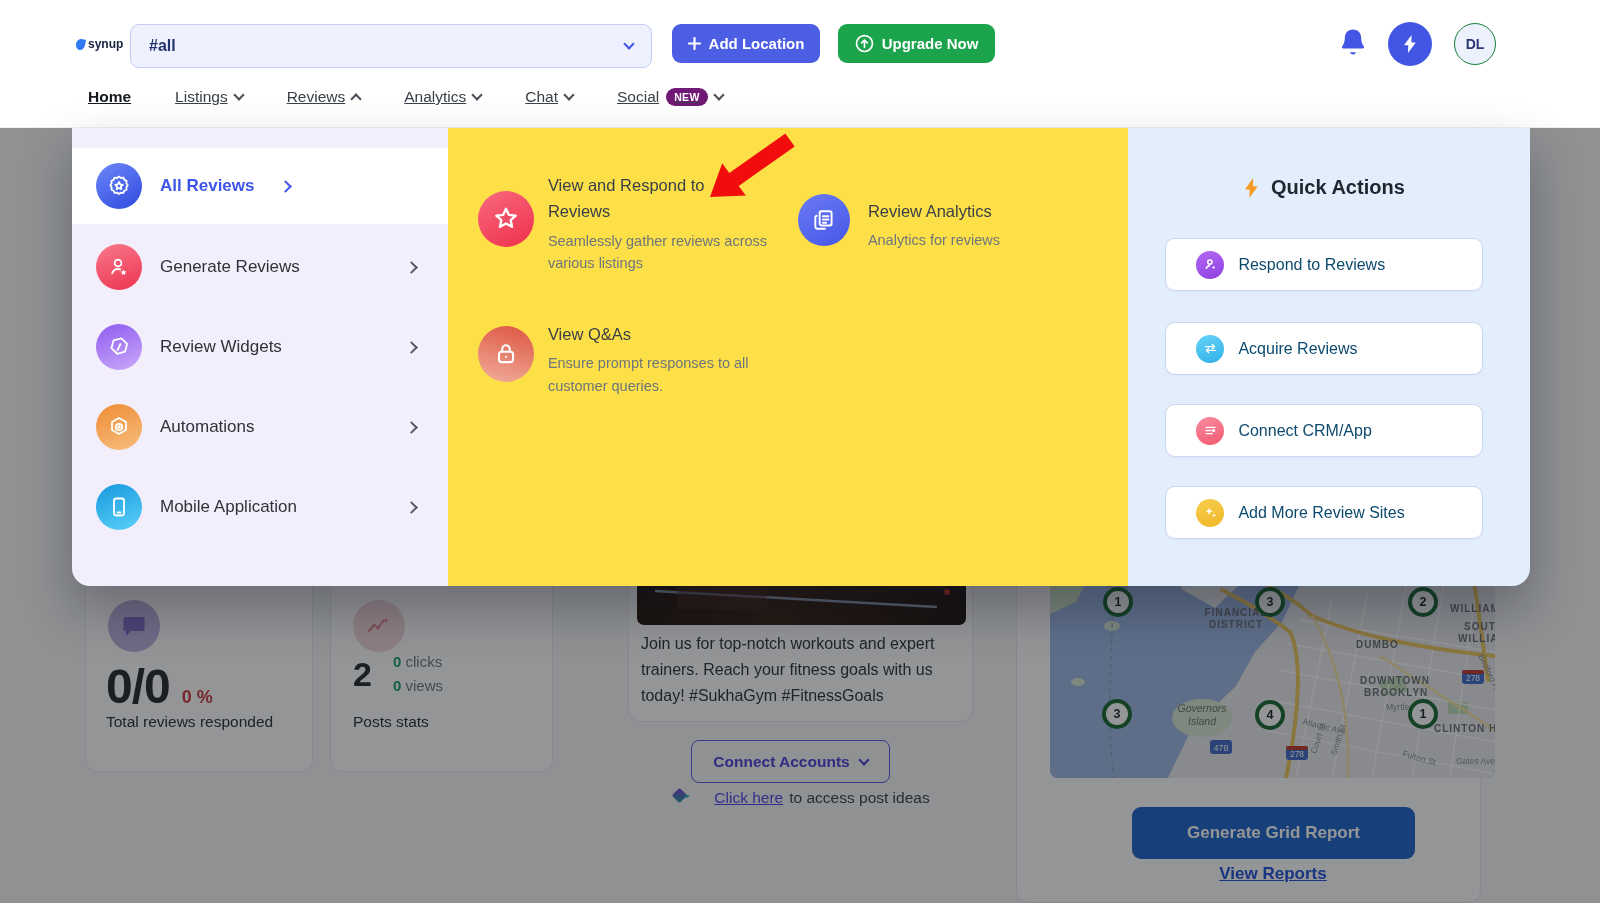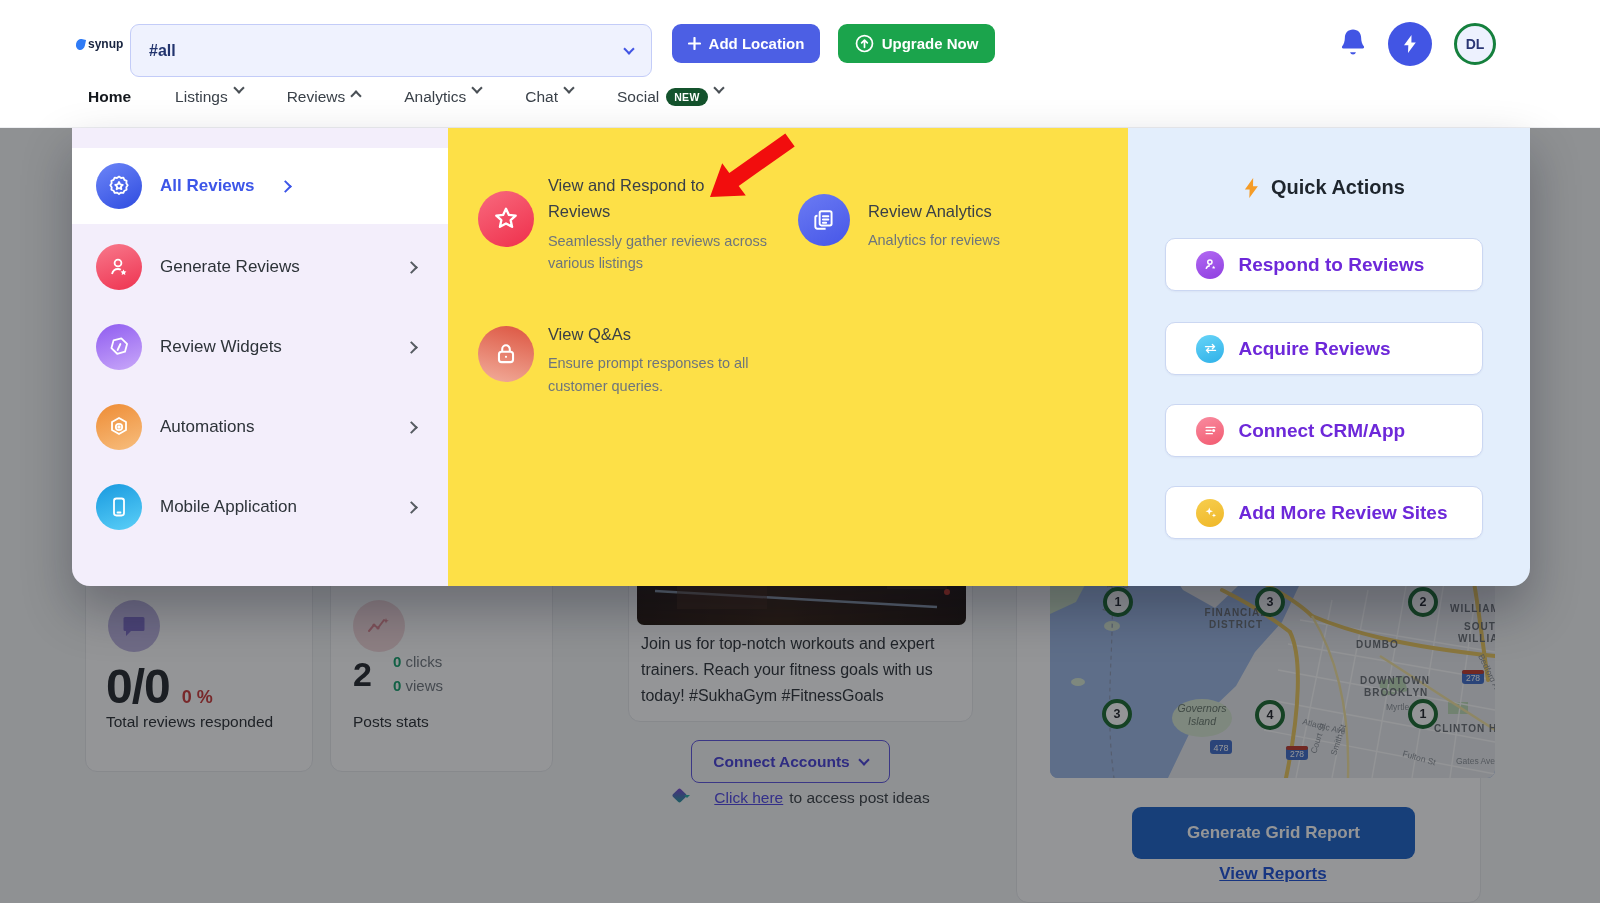--- a/index.html
+++ b/index.html
@@ -6,45 +6,45 @@
   html,body { width:1600px; height:903px; overflow:hidden; background:#F6F7F8;
     font-family:"Liberation Sans", sans-serif; }
   .abs { position:absolute; }
 
   
   #topbar { position:absolute; left:0; top:0; width:1600px; height:128px; background:#fff;
     border-bottom:1px solid #EEEFF2; z-index:6; }
   .logo { position:absolute; left:76px; top:37px; display:flex; align-items:center; gap:3px;
     font-size:12px; font-weight:bold; color:#17233F; }
   .logo-swirl { width:9px; height:11px; border-radius:60% 0 60% 60%; background:#2F7BF6; transform:rotate(12deg); }
-  .loc-select { position:absolute; left:130px; top:24px; width:522px; height:53px; background:#EFF2FE;
+  .loc-select { position:absolute; left:130px; top:24px; width:522px; height:44px; background:#EFF2FE;
     border:1px solid #C3CCF8; border-radius:9px; display:flex; align-items:center; padding:0 18px;
     font-size:16px; font-weight:600; color:#22346E; cursor:pointer; }
   .loc-select .spacer { flex:1; }
   .btn-add { position:absolute; left:672px; top:24px; width:148px; height:39px; background:#4C5FE4;
     border:none; border-radius:9px; color:#fff; font-size:15px; font-weight:bold;
     display:flex; align-items:center; justify-content:center; gap:8px; cursor:pointer; }
   .btn-upg { position:absolute; left:838px; top:24px; width:157px; height:39px; background:#1BA44C;
     border:none; border-radius:9px; color:#fff; font-size:15px; font-weight:bold;
     display:flex; align-items:center; justify-content:center; gap:8px; cursor:pointer; }
   .icon-circle-btn { position:absolute; top:22px; width:44px; height:44px; border-radius:50%;
     background:#4255E4; display:flex; align-items:center; justify-content:center; cursor:pointer; }
   .avatar { position:absolute; left:1454px; top:23px; width:42px; height:42px; border-radius:50%;
-    background:#EDF1FE; border:3px solid #15803d; color:#2B3674; font-size:14px; font-weight:bold;
+    background:#EDF1FE; border:1px solid #15803d; color:#2B3674; font-size:14px; font-weight:bold;
     display:flex; align-items:center; justify-content:center; cursor:pointer; }
 
   
   #mainnav { position:absolute; left:88px; top:88px; display:flex; align-items:center; gap:44px; }
-  .nav-item { display:flex; align-items:flex-start; gap:7px; font-size:15.5px; color:#3A4149; cursor:pointer; }
+  .nav-item { display:flex; align-items:center; gap:7px; font-size:15.5px; color:#3A4149; cursor:pointer;text-decoration:underline; }
   .nav-item.first { font-weight:bold; color:#14181D; }
   .chev { width:8px; height:8px; border-right:2px solid #4A5056; border-bottom:2px solid #4A5056;
     transform:rotate(45deg); margin-top:-4px; }
   .chev.up { transform:rotate(-135deg); margin-top:4px; }
   .chev.blue { border-color:#4255E4; }
-  .badge-new { background:#14532d; color:#fff; font-size:10.5px; font-weight:bold;
+  .badge-new { background:#701a75; color:#fff; font-size:10.5px; font-weight:bold;
     border-radius:10px; padding:3px 8px; letter-spacing:.3px; }
 
   
   .card { position:absolute; background:#fff; border:1px solid #E7E9EC; border-radius:12px; }
   .stat-icon { position:absolute; width:52px; height:52px; border-radius:50%;
     display:flex; align-items:center; justify-content:center; }
   .stat-value { font-size:48px; font-weight:bold; color:#23272C; letter-spacing:-1px; }
   .stat-label { font-size:15.5px; color:#2A2F34;text-align:right; }
   .post-img { position:absolute; left:8px; top:8px; width:329px; height:96px; border-radius:7px;
     background:linear-gradient(100deg,#20120B 0%,#352012 45%,#1C100A 100%); overflow:hidden; }
@@ -89,21 +89,21 @@
   .mi-desc { font-size:14.5px; color:#6E757C; line-height:1.55; margin-top:5px; }
 
   #mm-right { width:406px; background:#E3EEFC; position:relative; }
   .qa-title { position:absolute; left:0; top:48px; width:390px; display:flex; align-items:center;
     justify-content:center; gap:10px; font-size:20px; font-weight:600; color:#1E252D; }
   .qa-btn { position:absolute; left:37px; width:318px; height:53px; background:#fff;
     border:1px solid #CBD7F2; border-radius:10px; display:flex; align-items:center;
     padding-left:30px; gap:14px; cursor:pointer; box-shadow:0 1px 2px rgba(30,40,90,.05); }
   .qa-ic { width:28px; height:28px; border-radius:50%; display:flex; align-items:center;
     justify-content:center; flex:none; }
-  .qa-label { font-size:19px; font-weight:700; color:#6d28d9; }
+  .qa-label { font-size:16px; font-weight:400; color:#0c4a6e; }
 
   #red-arrow { position:absolute; left:698px; top:131px; z-index:20; }
   svg text { font-family:"Liberation Sans", sans-serif; }
 </style>
 </head>
 <body>
 
 <div id="topbar">
   <div class="logo">
     <span class="logo-swirl"></span>

